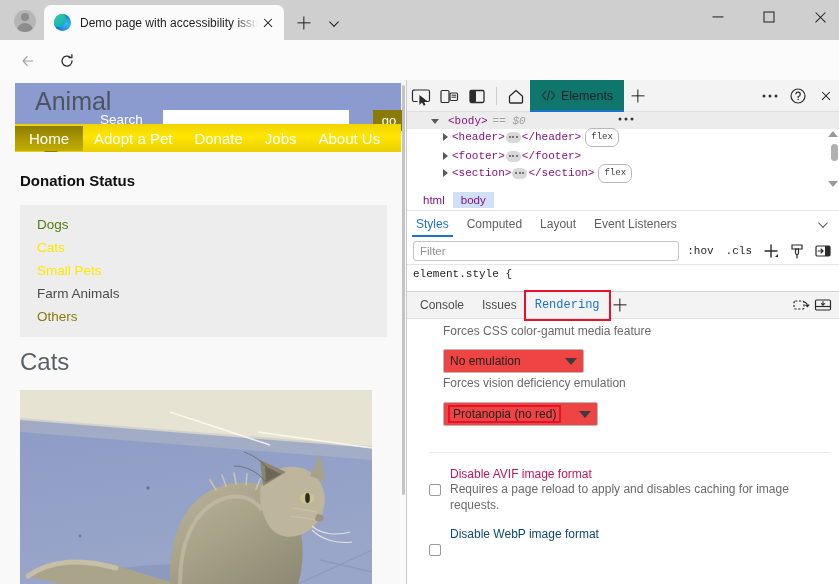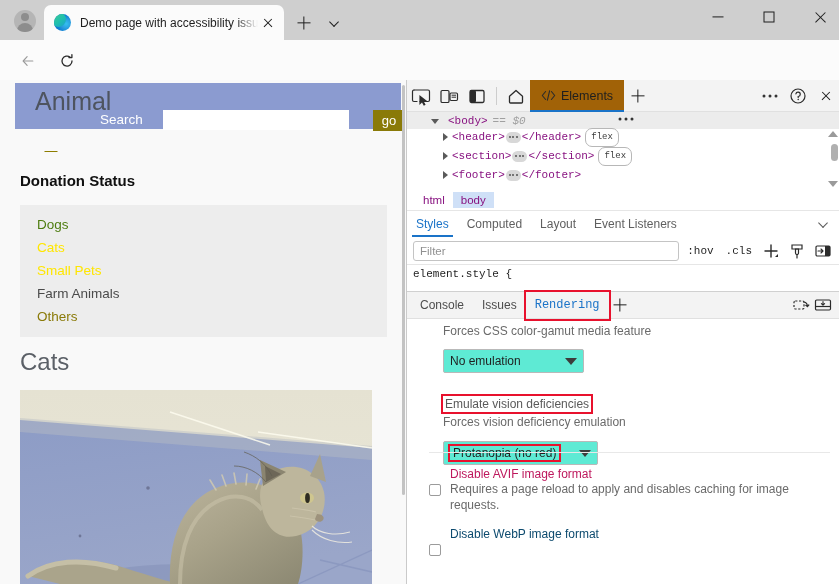--- a/index.html
+++ b/index.html
@@ -224,21 +224,21 @@
     position: absolute; left: 0; top: 0; width: 433px; height: 32px;
     background: #f3f3f3; border-bottom: 1px solid #e0e0e0;
     display: flex; align-items: center;
   }
   .dt-ico { width: 28px; height: 28px; position: relative; flex: 0 0 28px; }
   .dt-sep { width: 1px; height: 18px; background: #cdcdcd; margin: 0 5px; flex: 0 0 1px; }
   .dt-tab {
     height: 32px; display: flex; align-items: center; gap: 5px;
     padding: 0 11px; font-size: 12.5px; color: #1f1f1f; position: relative;
   }
-  .dt-tab.active { background: #a16207; }
+  .dt-tab.active { background: #0f766e; }
   .dt-tab.active::after {
     content: ""; position: absolute; left: 0; bottom: 0; width: 100%; height: 2px;
     background: #1a73c8;
   }
   .dt-spacer { flex: 1; }
 
   .dom-tree {
     position: absolute; left: 0; top: 32px; width: 433px; height: 77px;
     background: #ffffff; overflow: hidden;
     font-family: "Liberation Mono", monospace; font-size: 11px;
@@ -331,21 +331,21 @@
     height: 27px; display: flex; align-items: center; background: #f3f3f3;
     border-bottom: 1px solid #e0e0e0; font-size: 12px; padding-left: 4px; justify-content: flex-end;
   }
   .dtab { padding: 0 9px; color: #4d4d4d; height: 27px; display: flex; align-items: center; }
   .dtab.active { color: #1a73c8; font-family: Liberation Mono, monospace; }
   .drawer-body { position: absolute; left: 0; top: 27px; width: 433px; height: 266px; overflow: hidden; }
 
   .rend-desc { font-size: 12px; color: #6a6a6a; padding-left: 36px; }
   .select-box {
     margin-left: 36px; width: 141px; height: 24px; border: 1px solid #b9b9b9;
-    background: #5eead4; border-radius: 2px; display: flex; align-items: center;
+    background: #ef4444; border-radius: 2px; display: flex; align-items: center;
     padding: 0 6px; font-size: 12px; color: #1f1f1f; justify-content: space-between;
   }
   .sel-caret { width: 0; height: 0; border-left: 6px solid transparent;
     border-right: 6px solid transparent; border-top: 7px solid #3c3c3c; }
   .chk {
     width: 12px; height: 12px; border: 1px solid #9b9b9b; border-radius: 2px;
     background: #fff; flex: 0 0 12px;
   }
   .hl-box { outline: 2.5px solid #e8112d; outline-offset: 0px; }
 
@@ -435,20 +435,27 @@
 
   <div class="viewport">
 
     <div class="page-header">
       <div class="brand">Animal</div>
       <div class="search-label">Search</div>
       <input class="search-input" type="text" placeholder="" style="">
       <div class="go-btn">go</div>
     </div>
 
+    <div class="page-nav">
+      <div class="navitem active">Home</div>
+      <div class="navitem">Adopt a Pet</div>
+      <div class="navitem">Donate</div>
+      <div class="navitem">Jobs</div>
+      <div class="navitem">About Us</div>
+    </div>
     <div class="nav-caret"></div>
 
     <div class="page-body">
       <div class="donation-title">Donation Status</div>
 
       <div class="status-list">
         <div class="row" style="color:#4d7c0f">Dogs</div>
         <div class="row" style="color:#ffe600">Cats</div>
         <div class="row" style="color:#ffe600">Small Pets</div>
         <div class="row" style="color:#4b4b4b">Farm Animals</div>
@@ -579,24 +586,24 @@
           </span>
         <span class="tri tri-open"></span>
         <span class="tag">&lt;body&gt;</span>
         <span class="dollar">== $0</span>
       </div>
 
       <div class="dom-row">
         <span class="tri"></span><span class="tag">&lt;header&gt;</span><span class="ellip-box"><i></i><i></i><i></i></span><span class="tag">&lt;/header&gt;</span><span class="flexbadge">flex</span>
       </div>
       <div class="dom-row">
+        <span class="tri"></span><span class="tag">&lt;footer&gt;</span><span class="ellip-box"><i></i><i></i><i></i></span><span class="tag">&lt;/footer&gt;</span>
+      </div>
+      <div class="dom-row">
         <span class="tri"></span><span class="tag">&lt;section&gt;</span><span class="ellip-box"><i></i><i></i><i></i></span><span class="tag">&lt;/section&gt;</span><span class="flexbadge">flex</span>
-      </div>
-      <div class="dom-row">
-        <span class="tri"></span><span class="tag">&lt;footer&gt;</span><span class="ellip-box"><i></i><i></i><i></i></span><span class="tag">&lt;/footer&gt;</span>
       </div>
 
       <div class="dom-scroll">
         <div class="dom-arrow-up"></div>
         <div class="thumb"></div>
         <div class="dom-arrow-dn"></div>
       </div>
     </div>
 
     <div class="breadcrumbs">
@@ -665,23 +672,20 @@
         </div>
       </div>
 
       <div class="drawer-body">
         <div class="rend-desc" style="margin-top:5px">Forces CSS color-gamut media feature</div>
         <div class="select-box" style="margin-top:11px">
           <span>No emulation</span>
           <span class="sel-caret"></span>
         </div>
 
-        <div style="margin-top:21px; padding-left:36px;">
-          <span class="hl-box" style="display:inline-block; font-size:12px; color:#5a5a5a; padding:1px 2px;">Emulate vision deficiencies</span>
-        </div>
         <div class="rend-desc" style="margin-top:3px">Forces vision deficiency emulation</div>
         <div class="select-box" style="margin-top:12px; width:155px;">
           <span class="hl-box" style="padding:0 3px;">Protanopia (no red)</span>
           <span class="sel-caret"></span>
         </div>
 
         <div class="dv" style="top:133px"></div>
 
         <div style="position:absolute; left:22px; top:148px; right:8px; display:flex; gap:9px; align-items:flex-start;">
           <div class="chk" style="margin-top:17px"></div>

